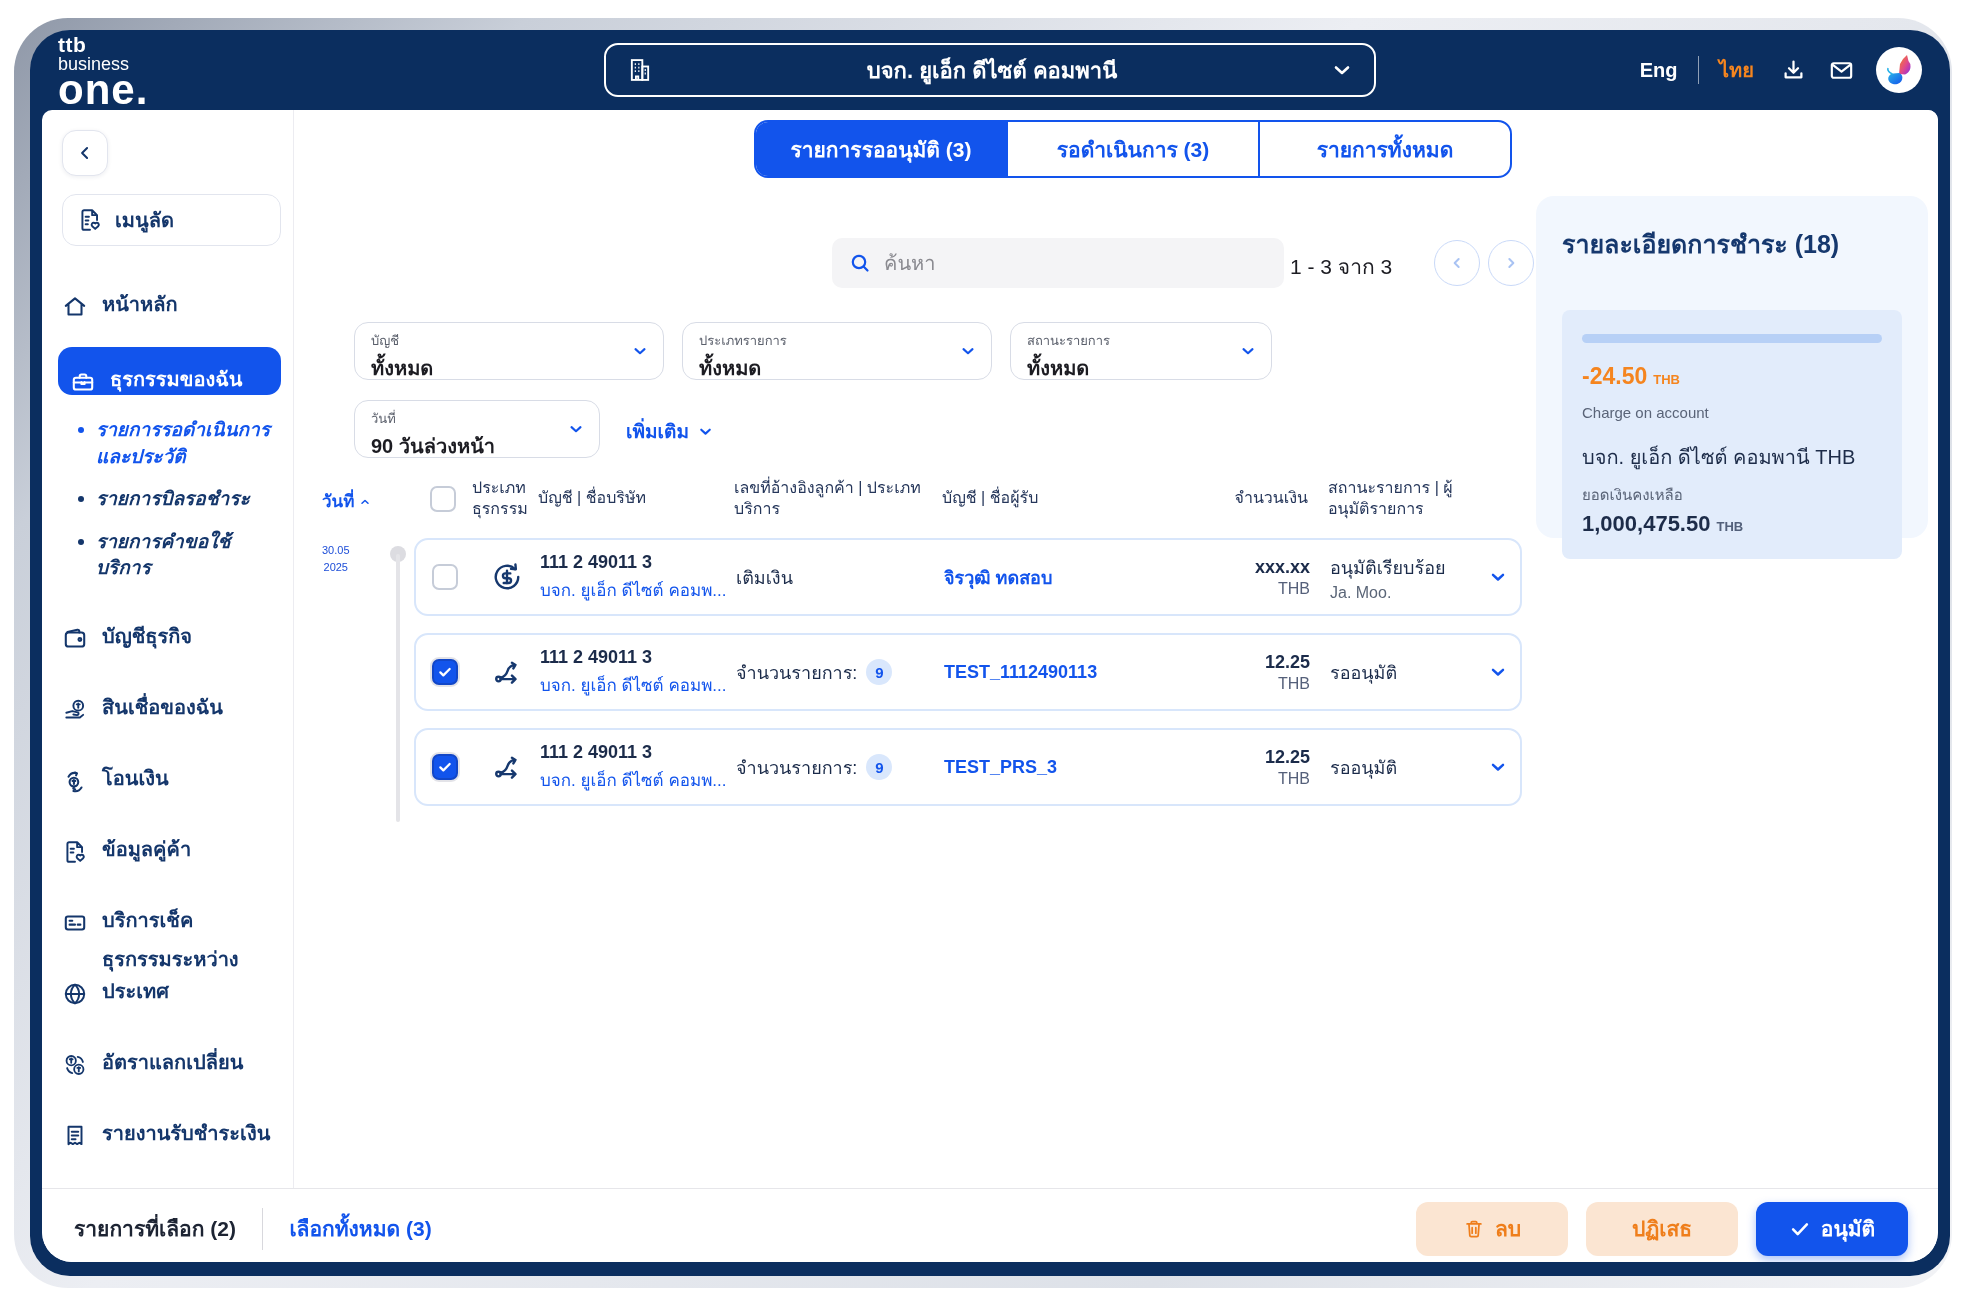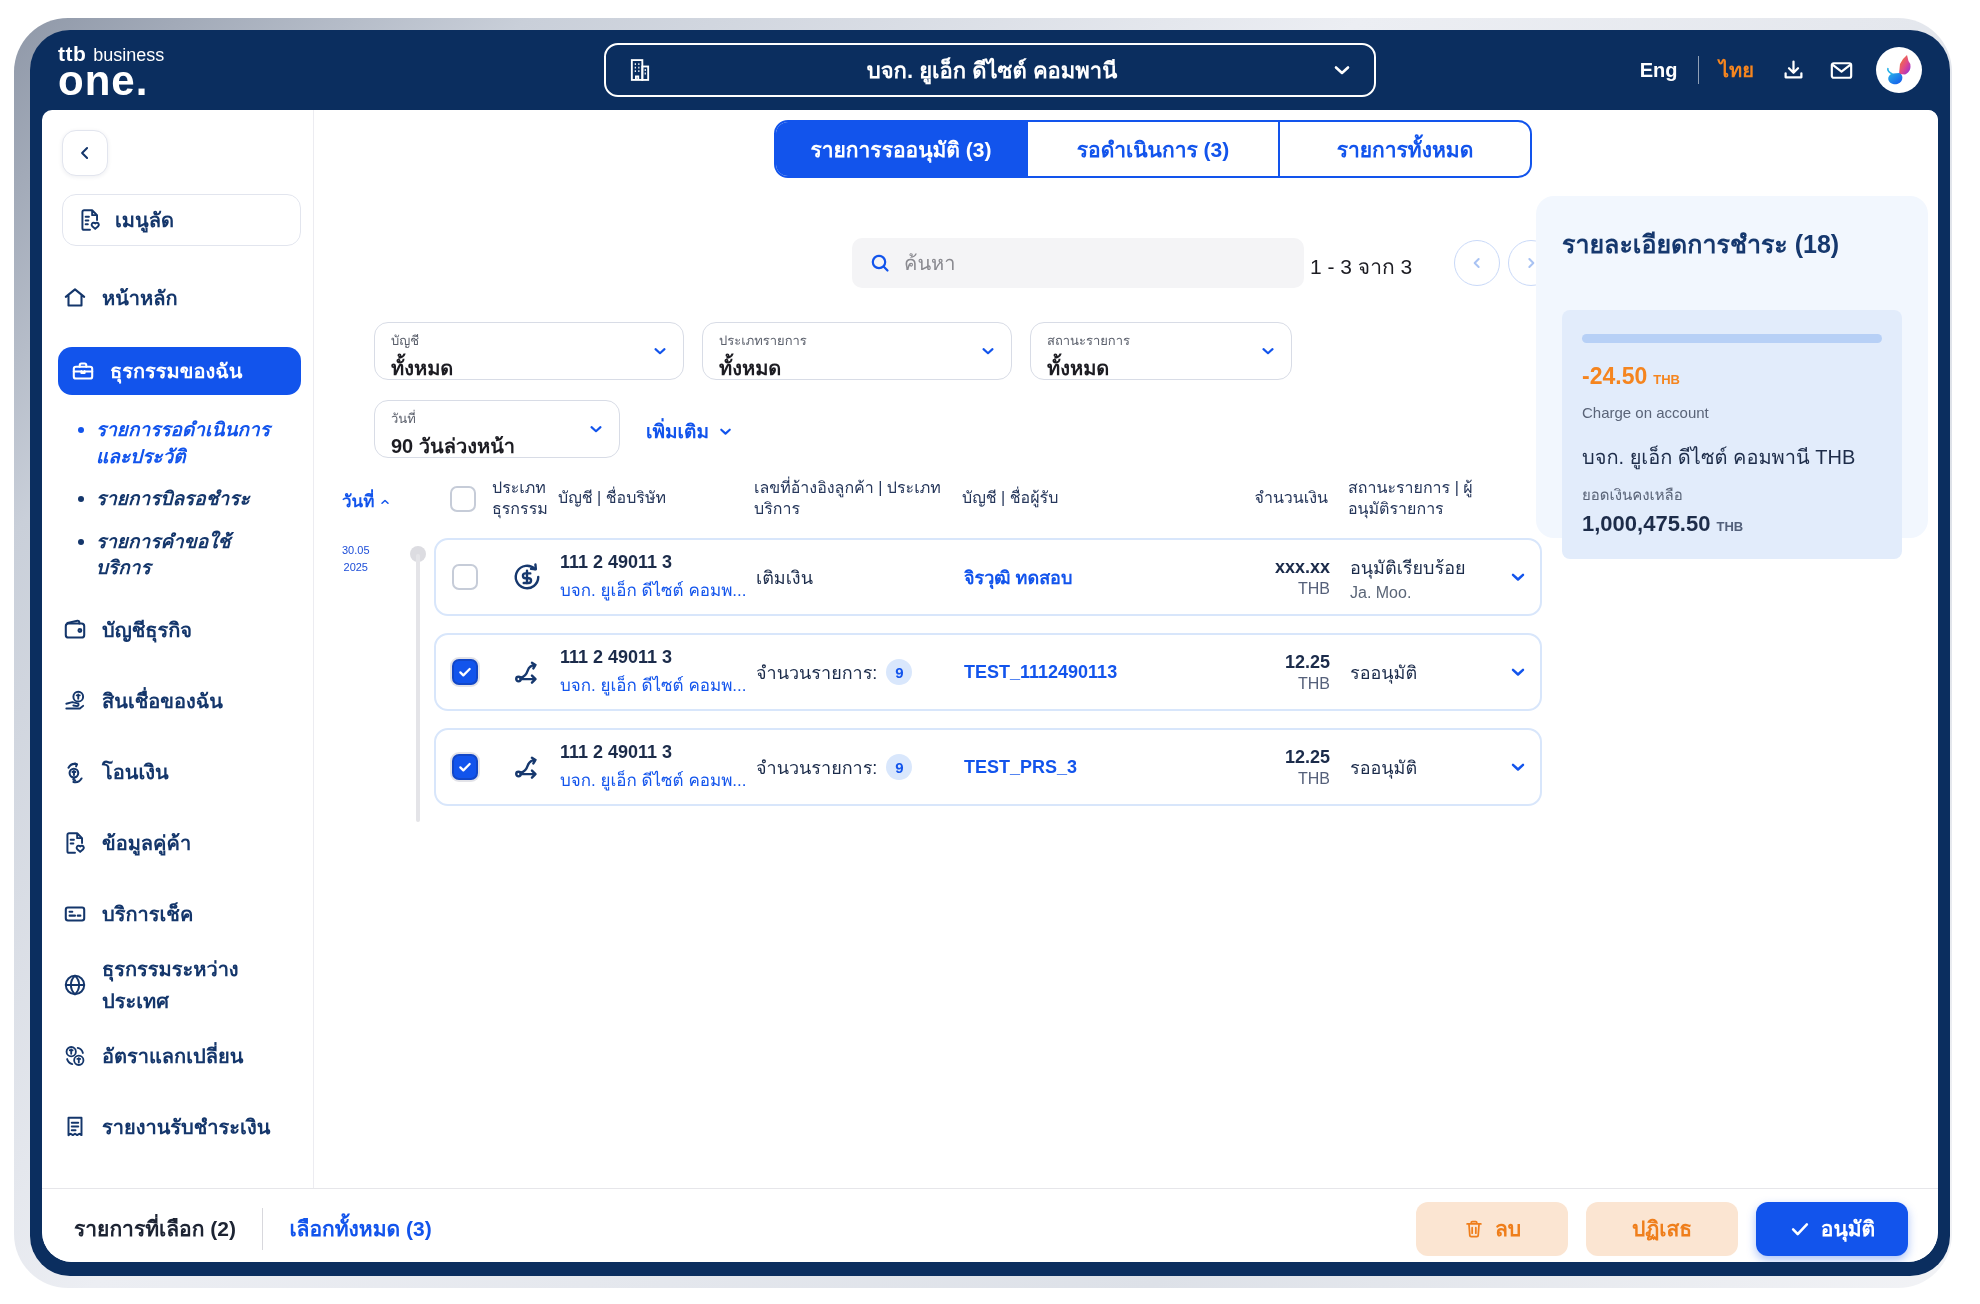--- a/index.html
+++ b/index.html
@@ -5,46 +5,46 @@
   * { margin:0; padding:0; box-sizing:border-box; }
   html,body { width:1980px; height:1304px; background:#fff; font-family:"Liberation Sans","DejaVu Sans",sans-serif; overflow:hidden; }
 
   .bezel { position:absolute; left:14px; top:18px; width:1938px; height:1270px; border-radius:54px;
            background:linear-gradient(135deg,#8f98a8 0%,#c9cfd9 16%,#eceef3 42%,#dde1e8 75%,#f2f3f6 100%); }
   .frame { position:absolute; left:30px; top:30px; width:1920px; height:1246px; border-radius:40px; background:#0b2e5f; overflow:hidden; }
 
   
   .topbar { position:absolute; top:0; left:0; right:0; height:80px; display:flex; align-items:center; padding:0 28px; color:#fff; }
   .logo { line-height:1; margin-top:4px; }
-  .logo-top { display:flex; align-items:baseline; gap:7px; }
+  .logo-top { display:flex; align-items:baseline; gap:0;flex-direction:column; }
   .logo-ttb { font-size:21px; font-weight:800; letter-spacing:.5px; }
   .logo-business { font-size:18px; font-weight:400; }
   .logo-one { font-size:42px; font-weight:800; letter-spacing:1px; margin-top:-4px; }
   .company-pill { position:absolute; left:50%; transform:translateX(-50%); top:13px; width:772px; height:54px;
                   border:2.5px solid #fff; border-radius:14px; display:flex; align-items:center; padding:0 20px; cursor:pointer; }
   .company-name { flex:1; text-align:center; font-size:22px; font-weight:600; }
   .top-right { position:absolute; right:28px; top:0; height:80px; display:flex; align-items:center; gap:20px; }
   .lang { font-size:20px; font-weight:600; cursor:pointer; }
   .lang.thai { color:#f5851f; }
   .vdiv { width:1.5px; height:28px; background:rgba(255,255,255,.55); }
   .avatar { width:46px; height:46px; border-radius:50%; background:#fff; display:flex; align-items:center; justify-content:center; overflow:hidden; cursor:pointer; }
 
   
   .app { position:absolute; left:12px; right:12px; top:80px; bottom:14px; background:#fff; border-radius:10px 10px 30px 30px;
          display:flex; flex-direction:column; overflow:hidden; }
   .app-main { flex:1; display:flex; min-height:0; }
 
   
-  .sidebar { width:272px; flex:none; border-right:1px solid #ececf1; padding:20px 12px 0 20px; overflow:hidden; }
+  .sidebar { width:252px; flex:none; border-right:1px solid #ececf1; padding:20px 12px 0 20px; overflow:hidden; }
   .collapse-btn { width:46px; height:46px; border:1.5px solid #e2e5ee; border-radius:14px; display:flex; align-items:center;
                   justify-content:center; color:#14366b; box-shadow:0 1px 4px rgba(20,40,80,.08); cursor:pointer; background:#fff; }
   .shortcut { margin-top:18px; height:52px; border:1.5px solid #e2e5ee; border-radius:14px; display:flex; align-items:center;
               gap:12px; padding:0 14px; color:#14366b; font-size:20px; font-weight:700; cursor:pointer; background:#fff; }
   .menu { margin-top:30px; }
-  .mi { display:flex; align-items:center; gap:14px; height:44px; margin-bottom:27px; color:#14366b; font-size:20px; font-weight:700; cursor:pointer; }
+  .mi { display:flex; align-items:flex-end; gap:14px; height:44px; margin-bottom:27px; color:#14366b; font-size:20px; font-weight:700; cursor:pointer; }
   .mi.active { background:#1254ec; color:#fff; border-radius:14px; height:48px; padding:0 12px; margin-left:-4px; margin-bottom:22px; }
   .mi svg { flex:none; }
   .sub { display:flex; gap:12px; margin:0 0 16px 16px; color:#14366b; font-size:19px; font-weight:600; line-height:1.4; cursor:pointer; width:196px;font-style:italic; }
   .sub .dot { width:6px; height:6px; border-radius:50%; background:#14366b; margin-top:10px; flex:none; }
   .sub.active { color:#1254ec; }
   .sub.active .dot { background:#1254ec; }
   .sub.last { margin-bottom:26px; }
 
   
   .content { flex:1; position:relative; min-width:0; background:#fff; }

